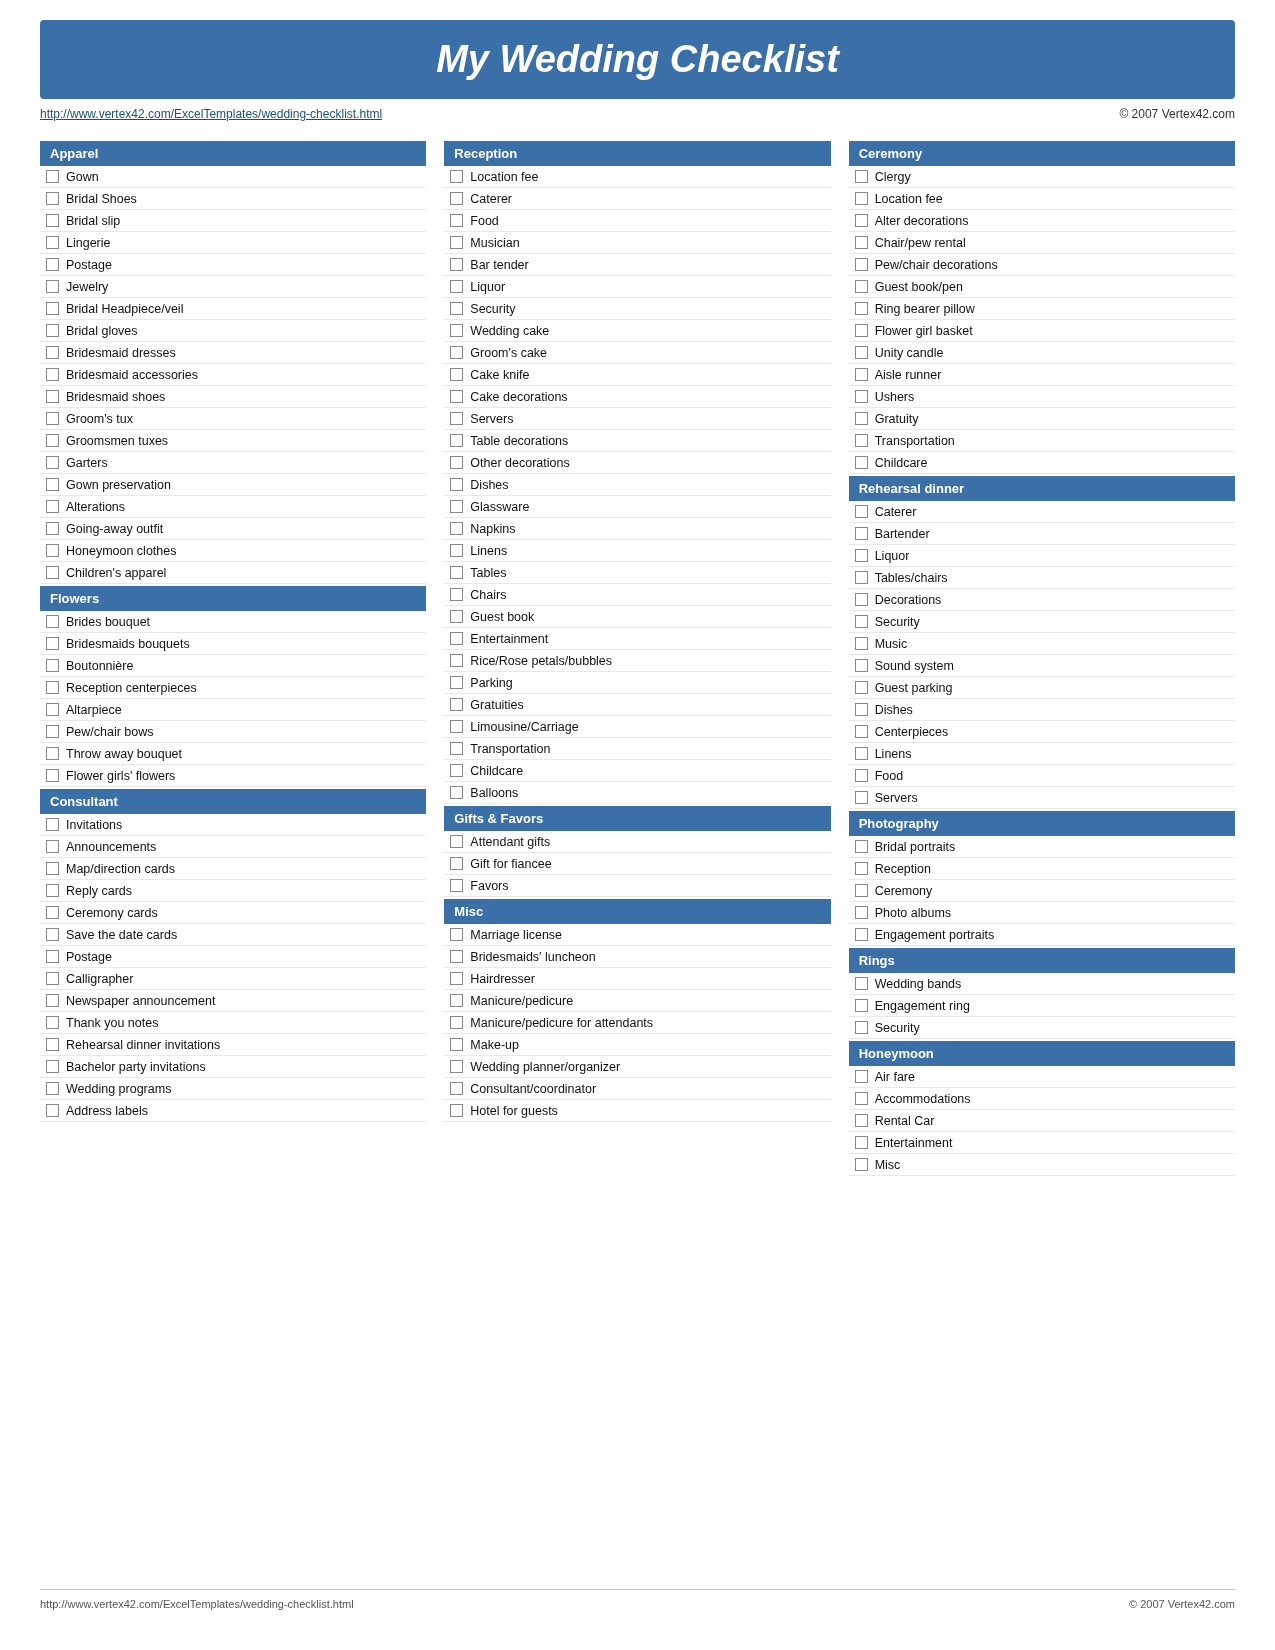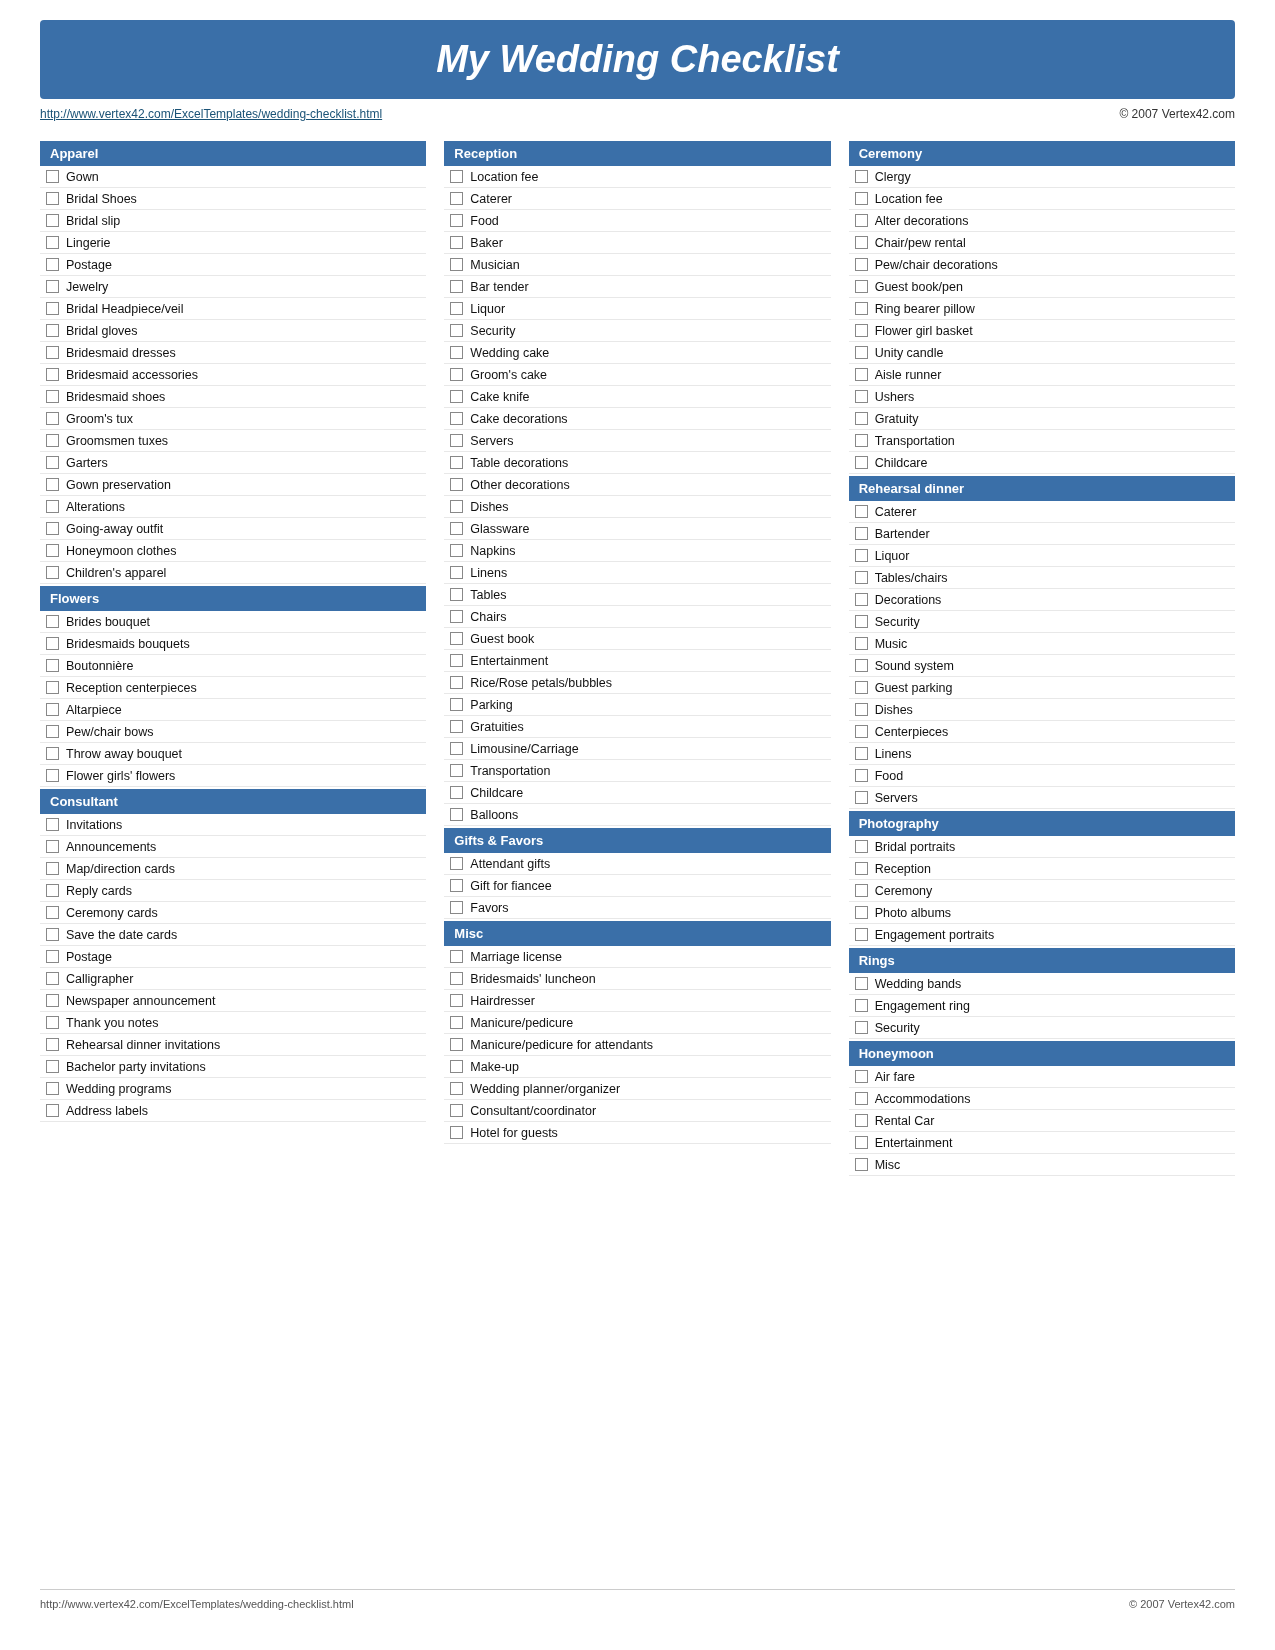--- a/index.html
+++ b/index.html
@@ -288,24 +288,20 @@
         <div class="checklist-item">
           <span class="checkbox"></span>
           <span>Caterer</span>
         </div>
         <div class="checklist-item">
           <span class="checkbox"></span>
           <span>Food</span>
         </div>
         <div class="checklist-item">
           <span class="checkbox"></span>
-          <span>Baker</span>
-        </div>
-        <div class="checklist-item">
-          <span class="checkbox"></span>
           <span>Musician</span>
         </div>
         <div class="checklist-item">
           <span class="checkbox"></span>
           <span>Bar tender</span>
         </div>
         <div class="checklist-item">
           <span class="checkbox"></span>
           <span>Liquor</span>
         </div>

